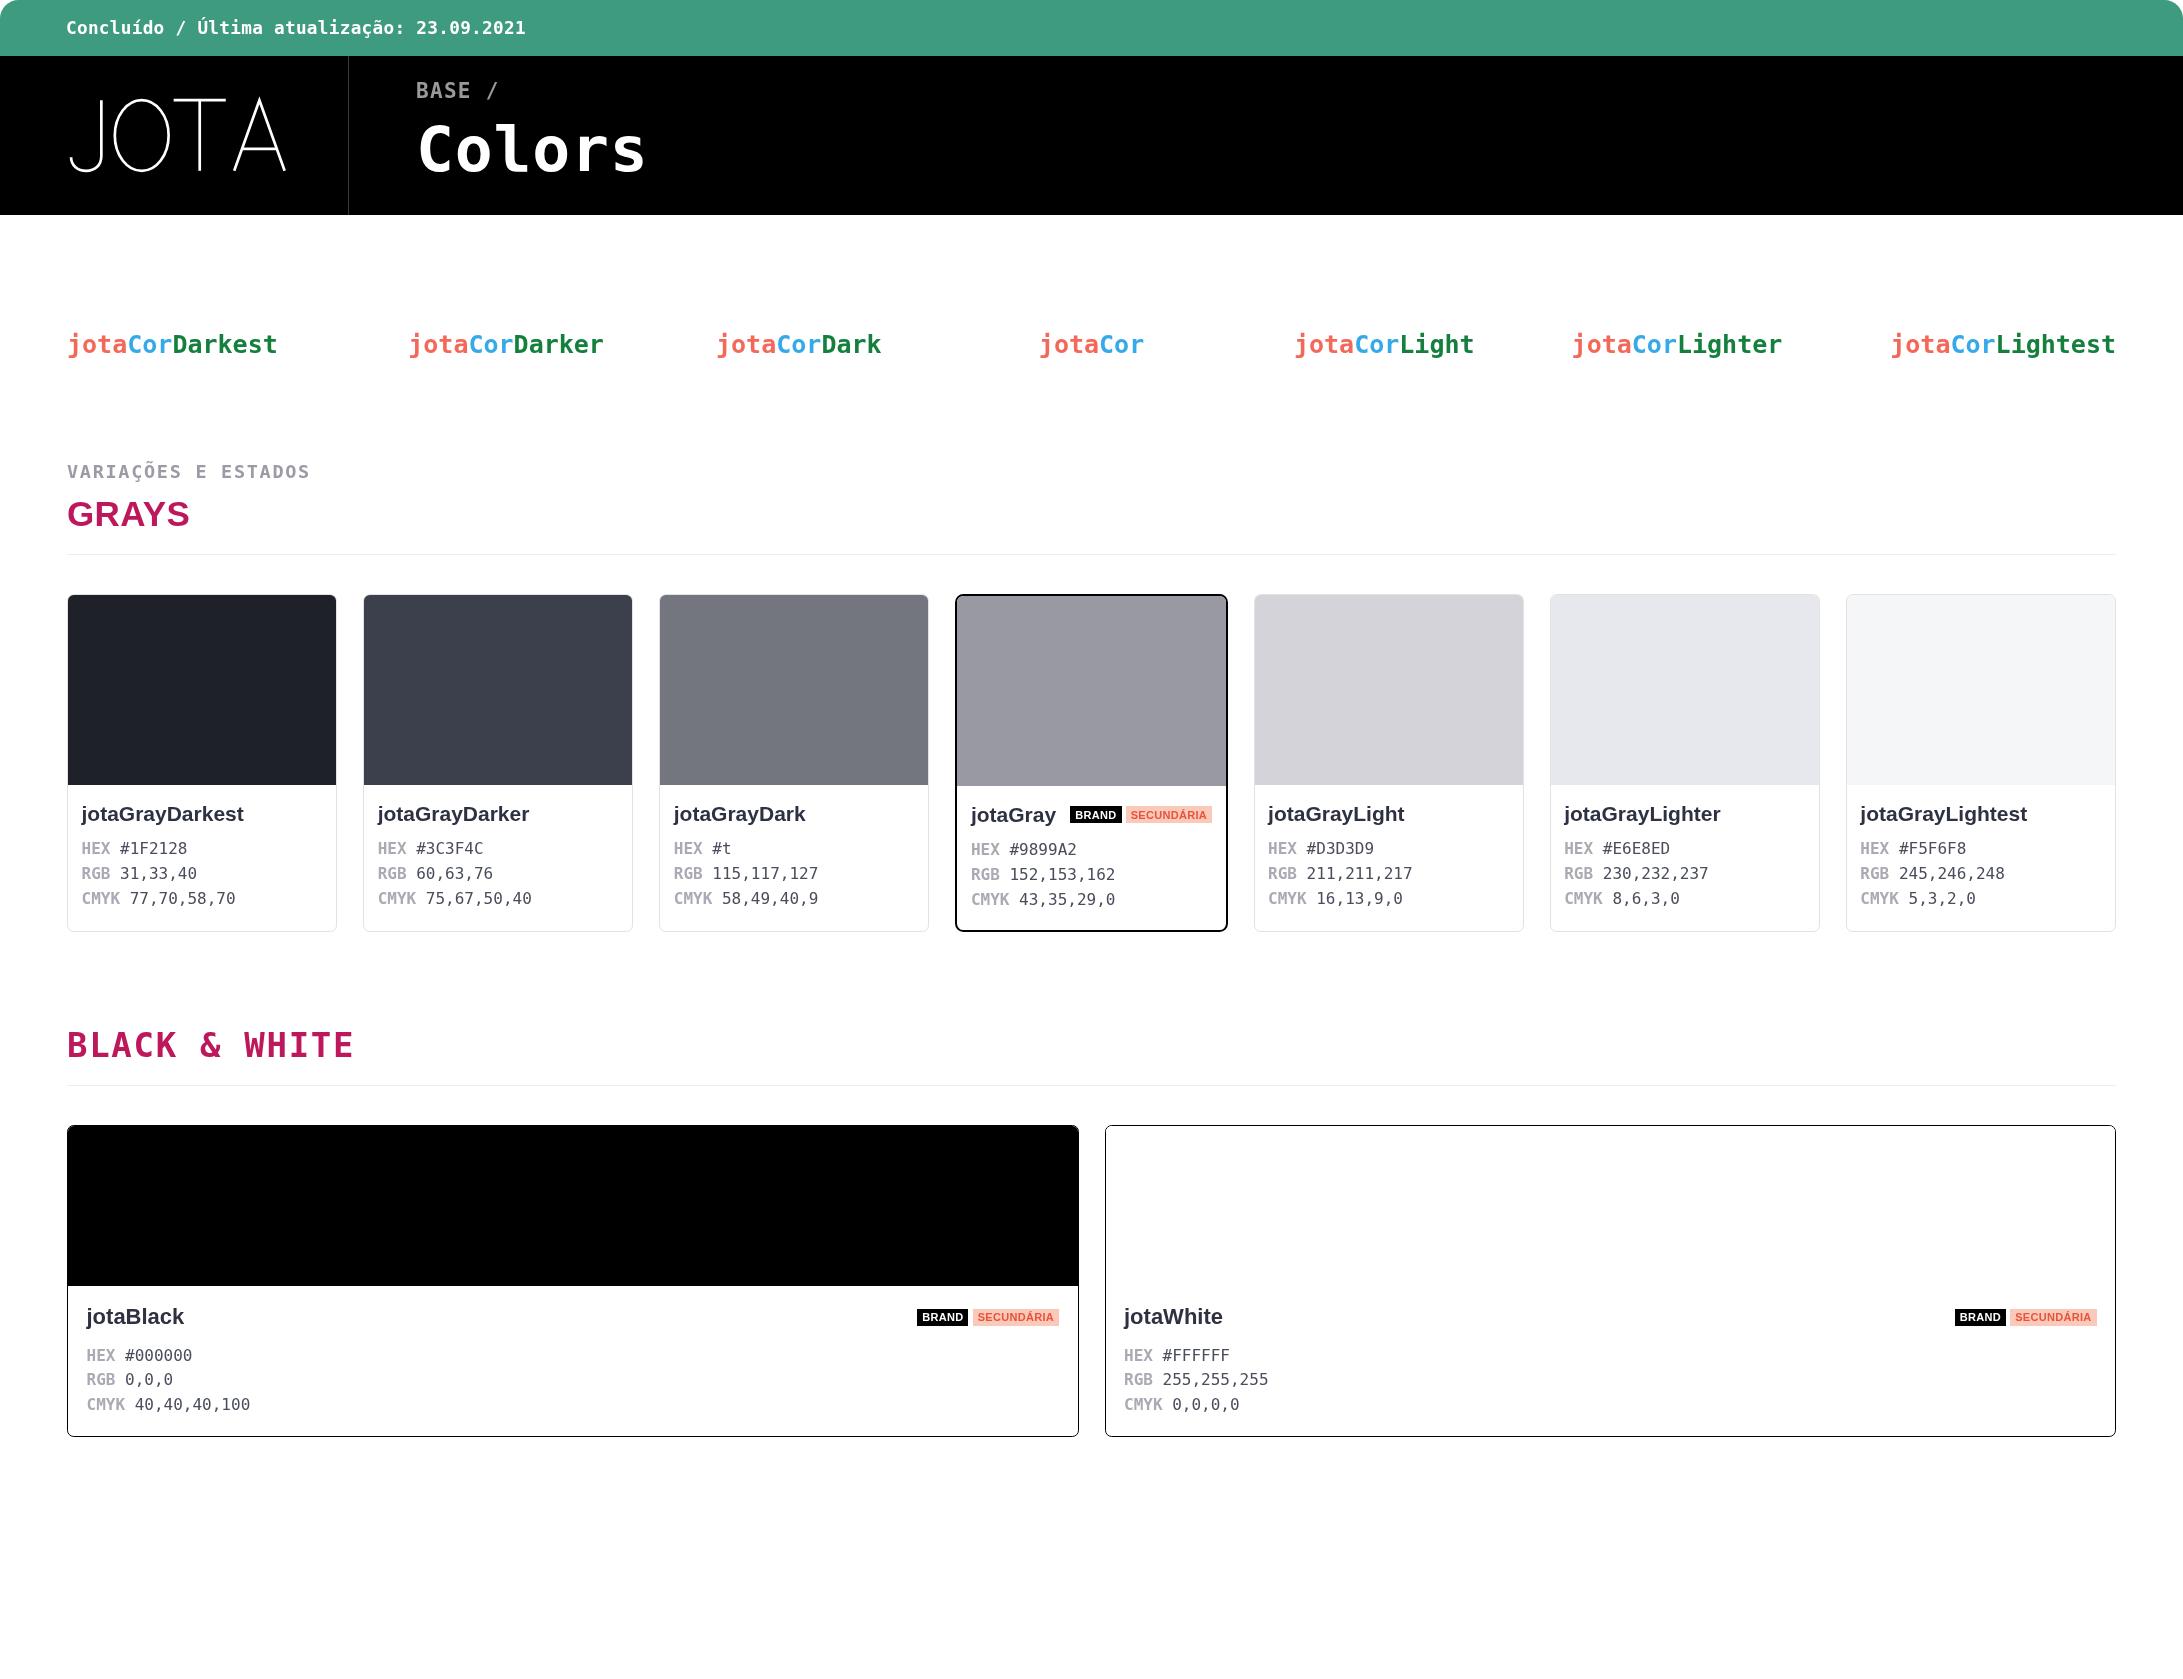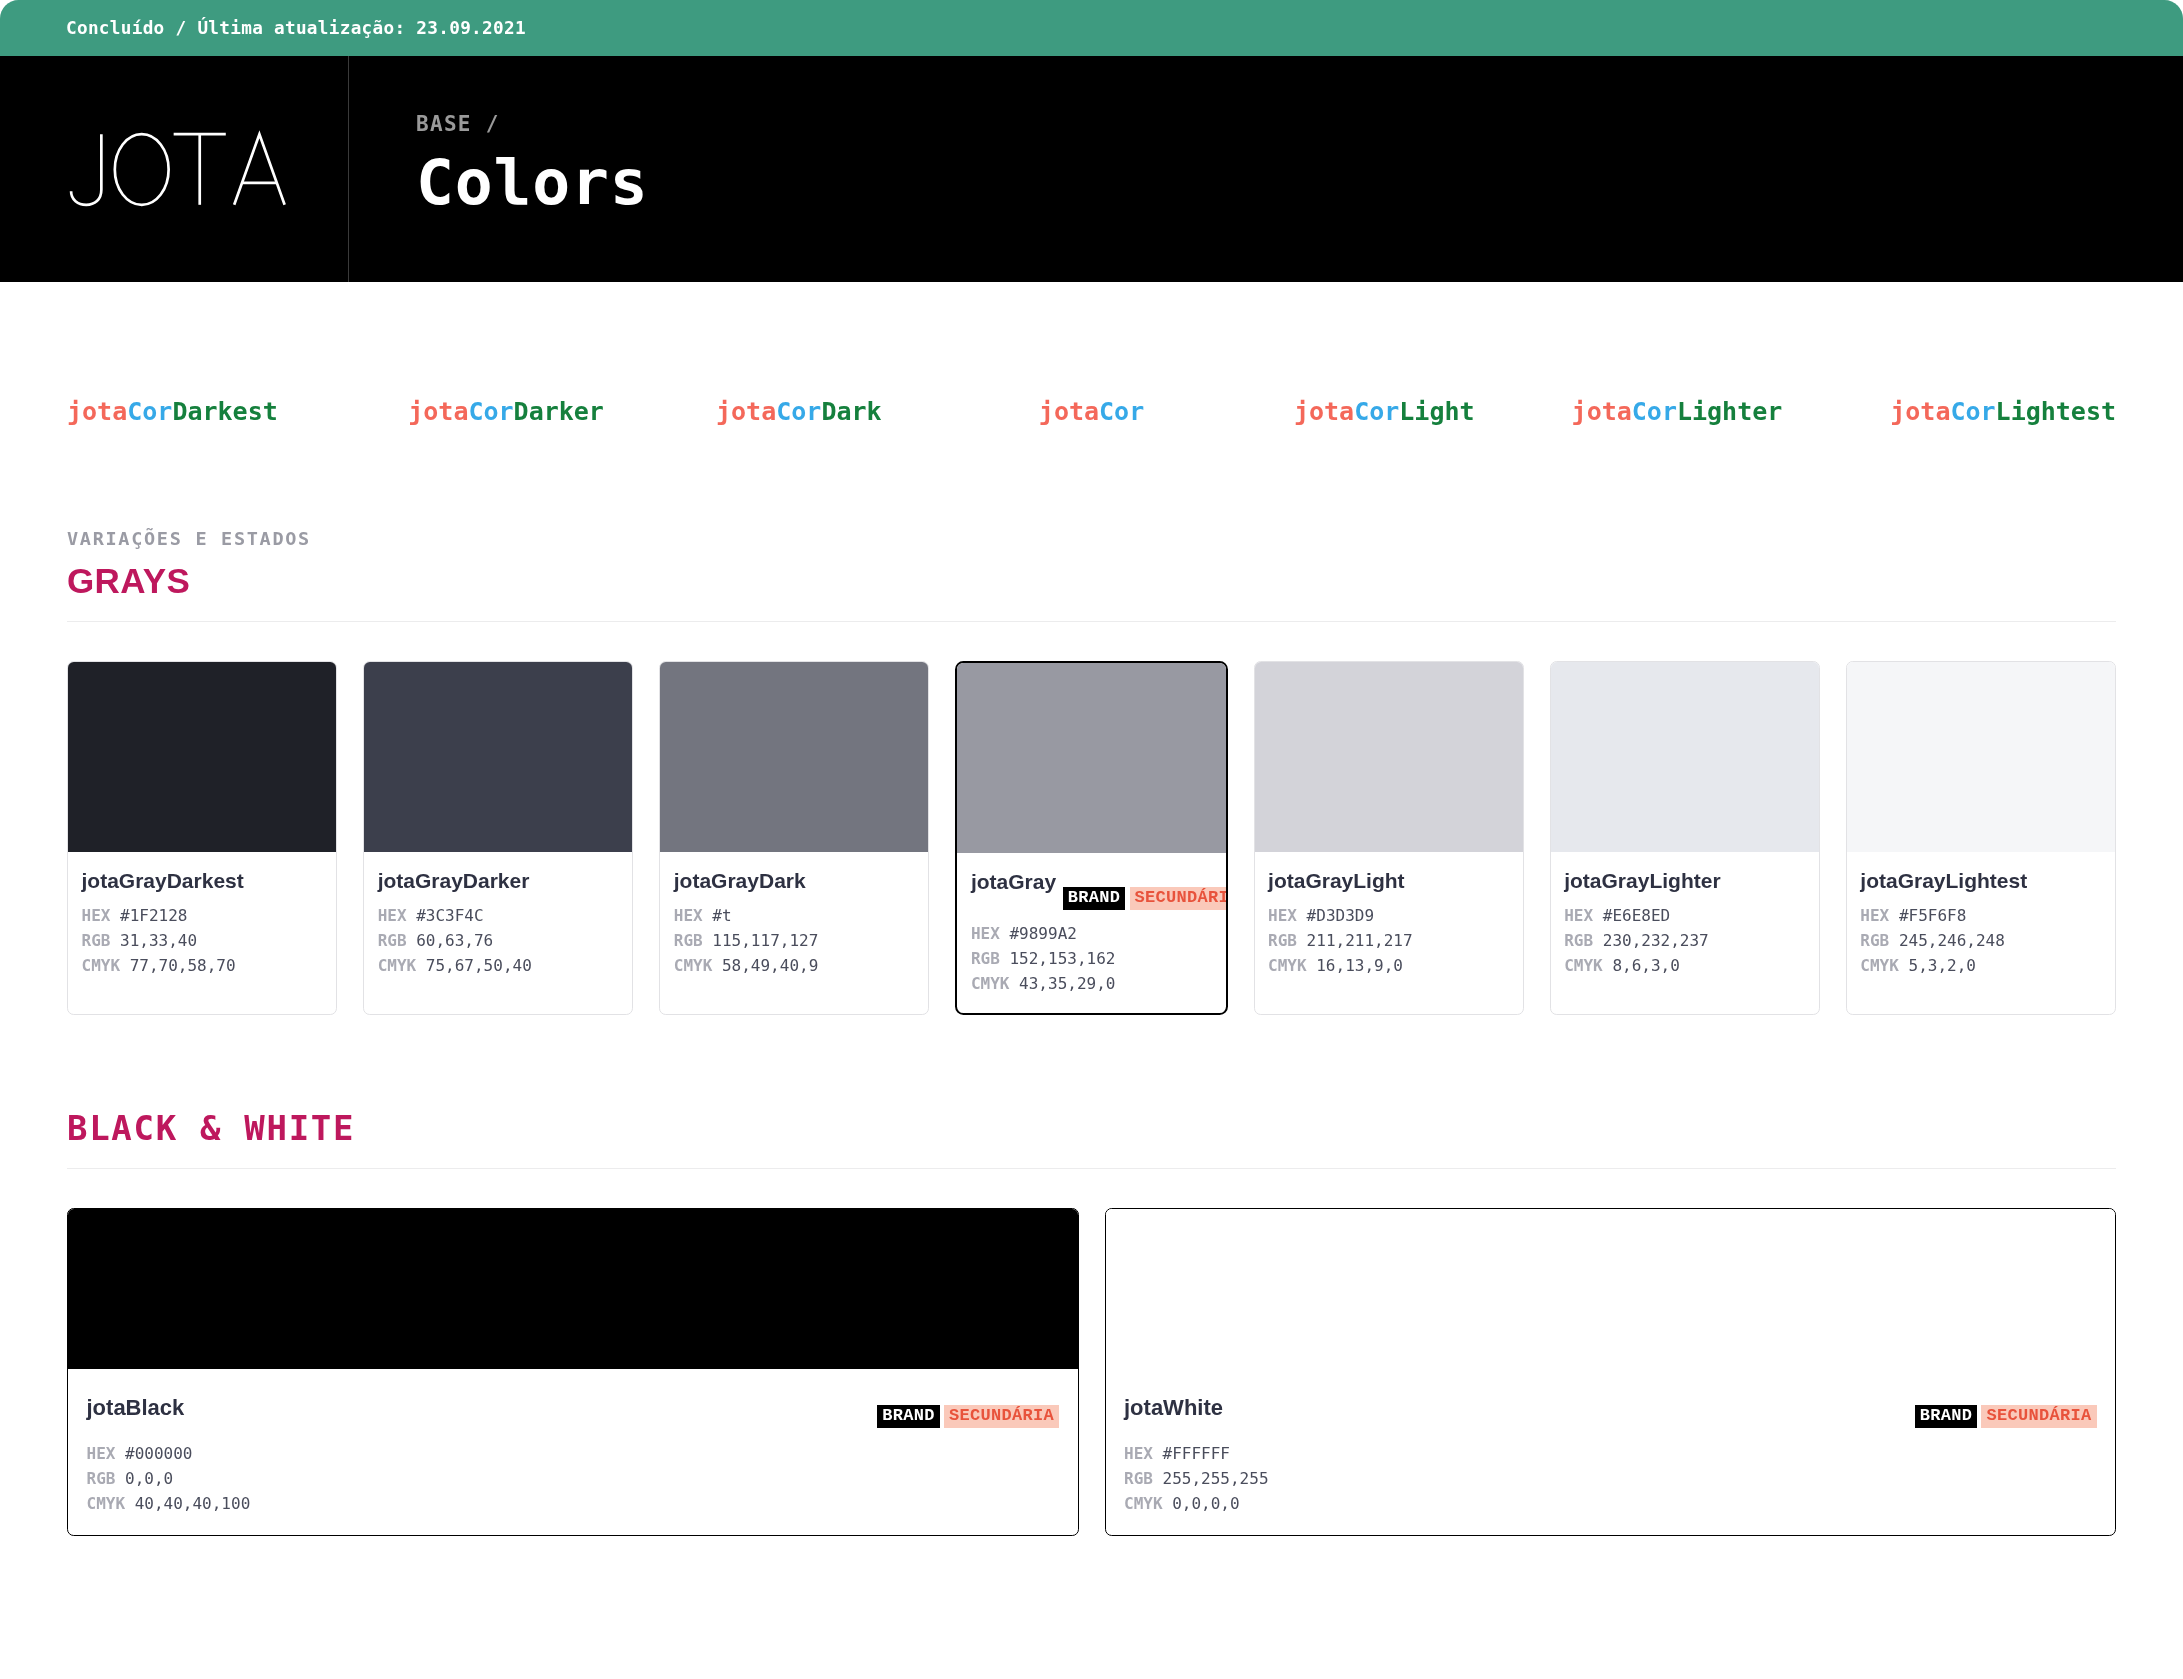--- a/index.html
+++ b/index.html
@@ -32,21 +32,21 @@
   .statusbar-text {
     color: #ffffff;
     font-family: "DejaVu Sans Mono", monospace;
     font-size: 17.7px;
     font-weight: 700;
     letter-spacing: 0.3px;
   }
 
   
   .header {
-    height: 226px;
+    height: 159px;
     background: #000000;
     display: flex;
     align-items: stretch;
   }
   .logo-cell {
     width: 349px;
     display: flex;
     align-items: center;
     justify-content: center;
     border-right: 1.7px solid #3a3a3a;
@@ -163,28 +163,27 @@
   }
   .swatch-name {
     font-family: "Liberation Sans", sans-serif;
     font-size: 21px;
     font-weight: 700;
     color: #2e3142;
     white-space: nowrap;
   }
   .badges { display: flex; gap: 4.2px; align-items: center; }
   .badge {
-    font-family: Liberation Mono, monospace;
-    font-size: 17px;
+    font-family: Liberation Sans, sans-serif;
+    font-size: 11px;
     font-weight: 700;
     letter-spacing: 0.3px;
     padding: 2.5px 5px 2.5px 5px;
     white-space: nowrap;
     line-height: 1.1;
-    margin-top: 17px;
   }
   .badge-brand { background: #000000; color: #ffffff; }
   .badge-secundaria { background: #fac9ba; color: #e8533c; }
 
   .spec-line {
     font-family: "DejaVu Sans Mono", monospace;
     font-size: 16px;
     line-height: 1.55;
     white-space: nowrap;
   }

